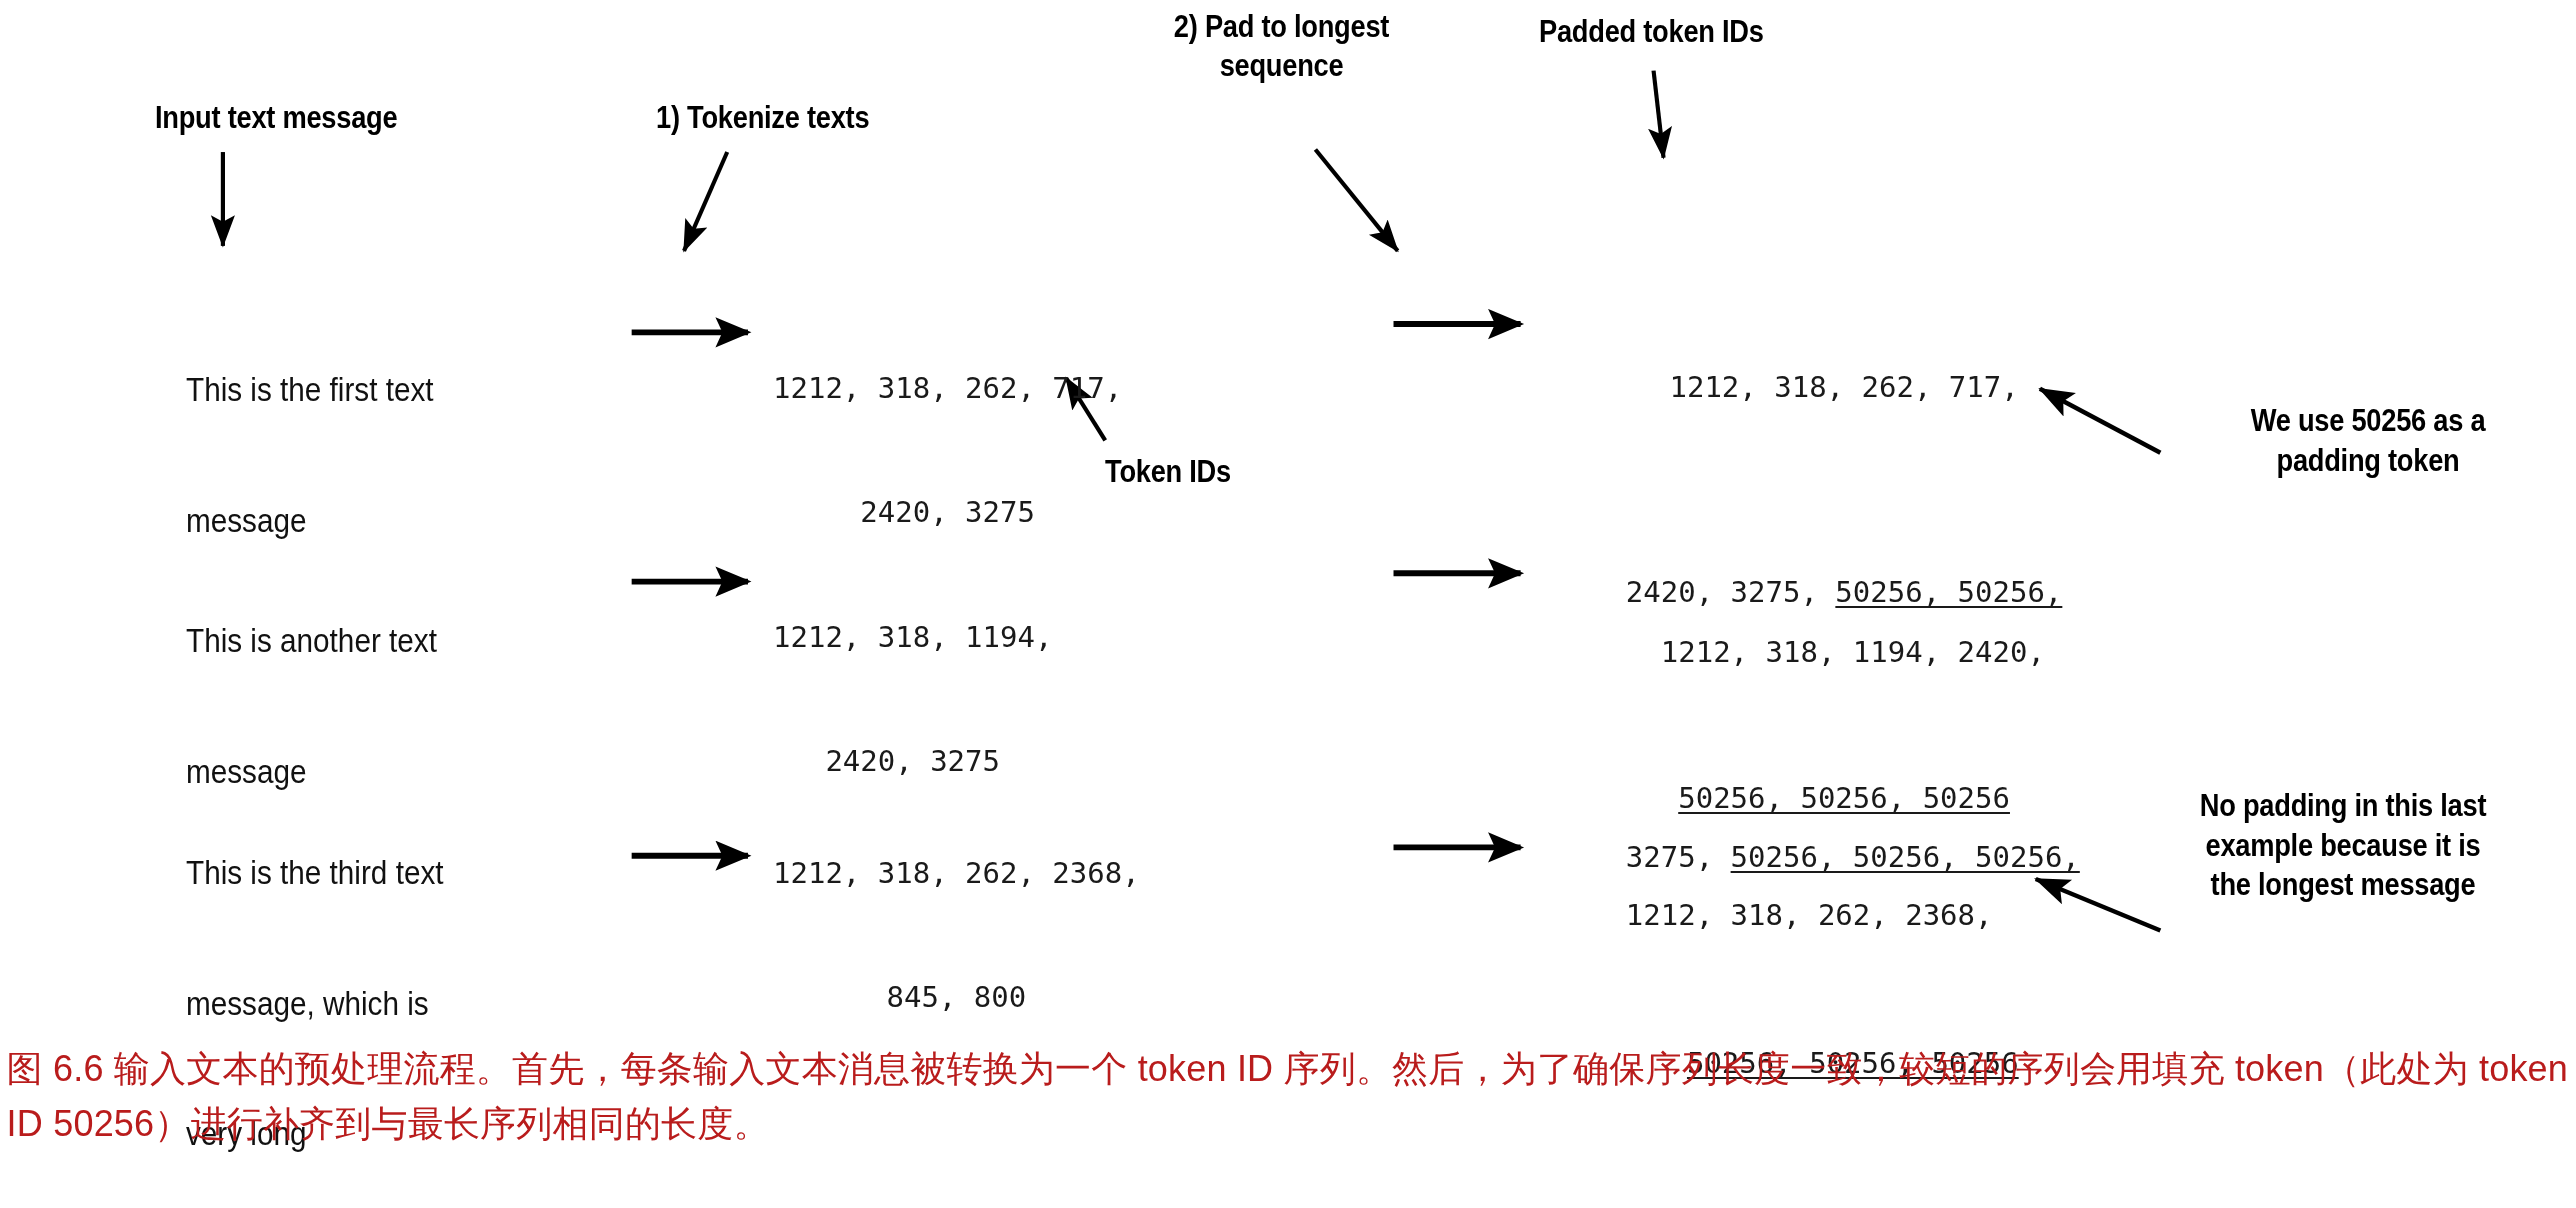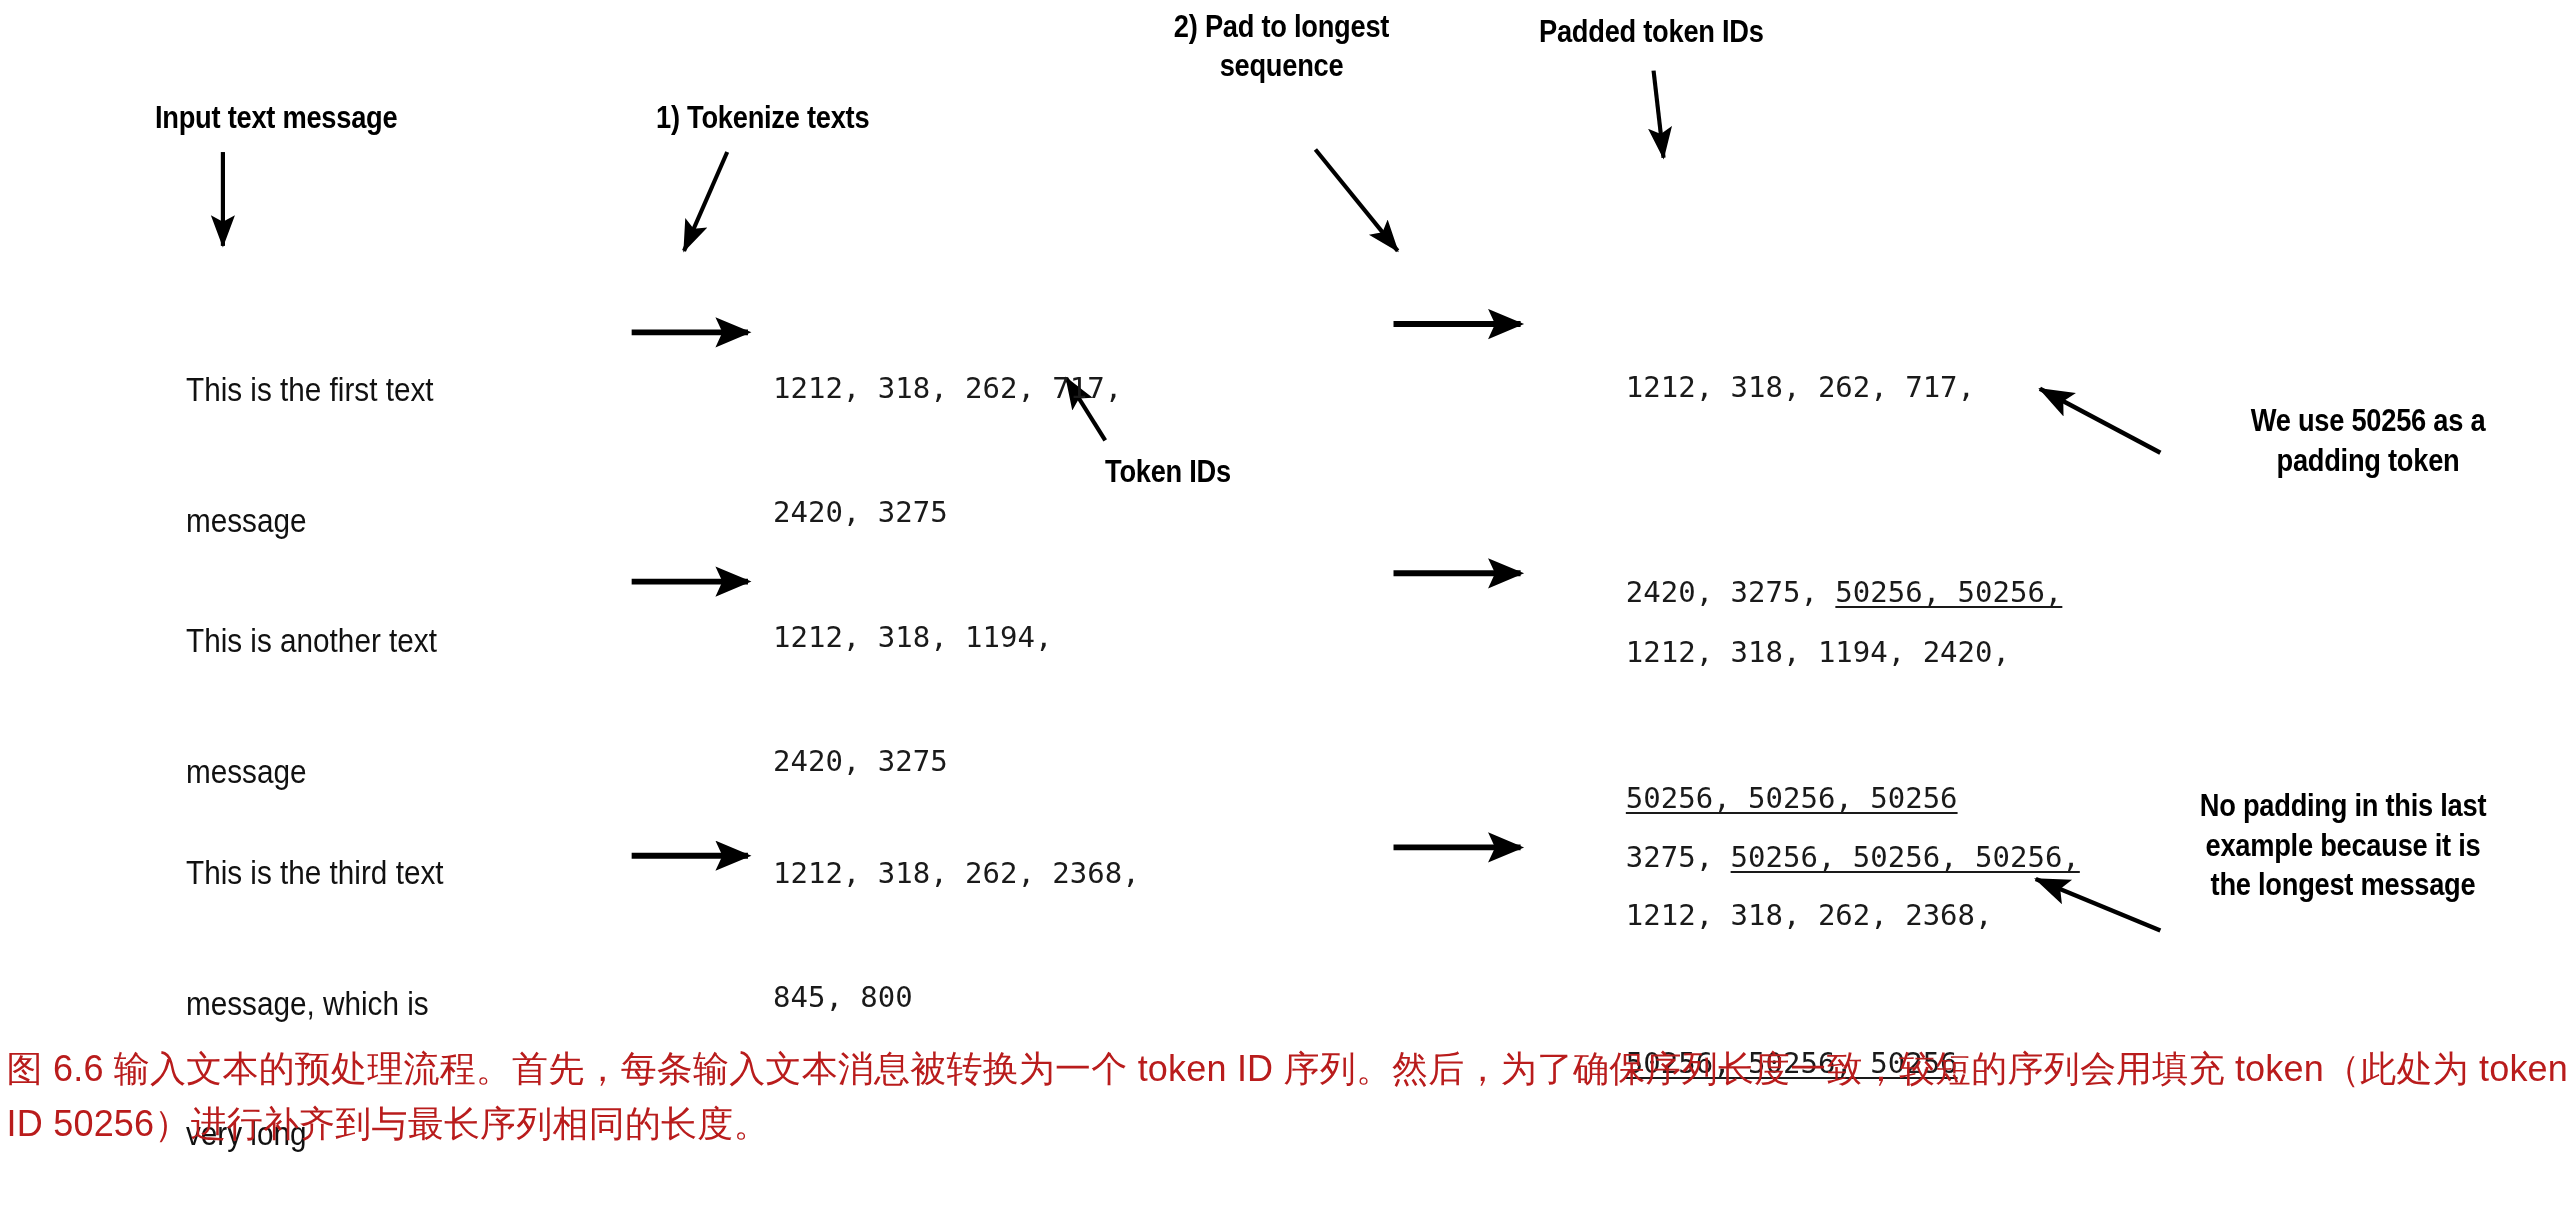--- a/index.html
+++ b/index.html
@@ -45,20 +45,21 @@
   }
 
   
   .tok {
     font-family: "DejaVu Sans Mono", "Liberation Mono", monospace;
     font-size: 29px;
     line-height: 1.42;
     color: #1a1a1a;
     white-space: pre;
     letter-spacing: 0px;
+    text-align: center;
   }
   .tok .pad {
     text-decoration: underline;
     text-decoration-thickness: 1.7px;
     text-underline-offset: 4.2px;
   }
 
   
   .caption {
     position: absolute;

